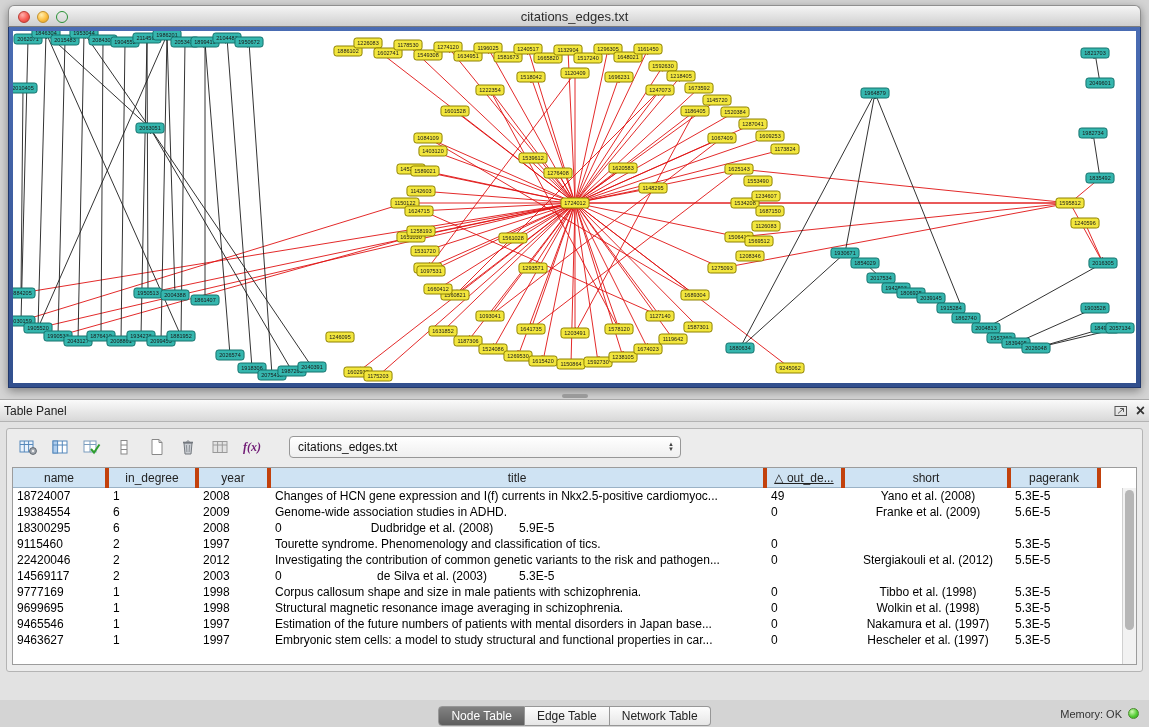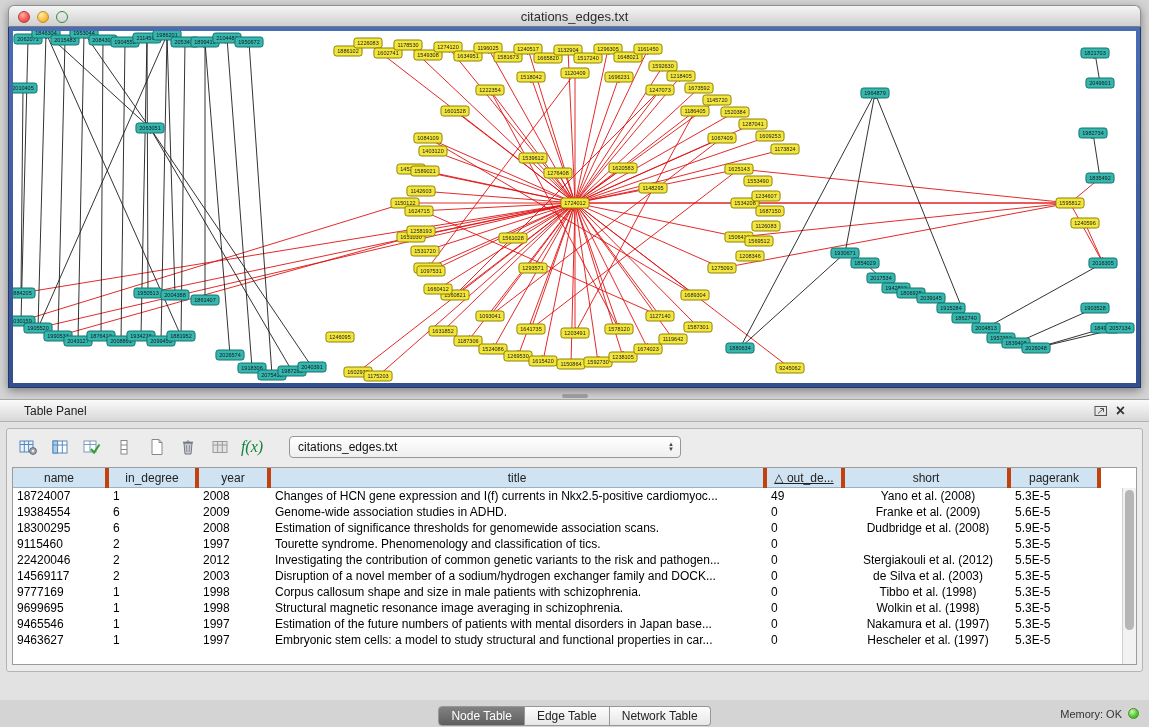--- a/index.html
+++ b/index.html
@@ -41,35 +41,35 @@
   
   .splitter { position:absolute; left:0; top:393px; width:1149px; height:6px; display:flex; justify-content:center; align-items:center; }
   .grip { width:26px; height:4px; border-radius:2px; background:#9a9a9a; }
 
   
   .table-panel {
     position:absolute; left:0; top:399px; width:1149px; height:301px;
     background:#e2e2e2; border-top:1px solid #a8a8a8;
   }
   .panel-header {
-    height:22px; padding:0 24px; display:flex; align-items:center; gap:8px;
+    height:22px; padding:0 4px; display:flex; align-items:center; gap:8px;
     background:linear-gradient(#fafafa,#d8d8d8); border-bottom:1px solid #b3b3b3;
     font-size:12px; color:#222;
   }
   .panel-header .spacer { flex:1; }
   .float-icon { display:inline-flex; cursor:default; }
   .close-icon { font-size:16px; font-weight:bold; color:#333; line-height:14px; cursor:default; }
 
   .panel-inner {
     position:absolute; left:6px; right:6px; top:28px; height:244px;
     background:#ececec; border:1px solid #b4b4b4; border-radius:3px;
   }
   .toolbar { height:36px; display:flex; align-items:center; padding:0 10px; gap:10px; }
   .tool-btn { display:inline-flex; align-items:center; justify-content:center; width:22px; height:22px; }
-  .fx { font-family:"Liberation Serif", serif; font-style:italic; font-size:16px; color:#15803d; }
+  .fx { font-family:"Liberation Serif", serif; font-style:italic; font-size:12px; color:#701a75;font-weight:bold; }
   .combo {
     margin-left:16px; width:392px; height:22px;
     border:1px solid #979797; border-radius:4px;
     background:linear-gradient(#ffffff,#efefef);
     display:flex; align-items:center; padding:0 4px 0 8px;
     font-size:12px; color:#111;
   }
   .combo .combo-label { flex:1; }
   .combo-arrows { display:flex; flex-direction:column; align-items:center; line-height:5px; font-size:6px; color:#444; padding-right:2px; }
 
@@ -951,21 +951,20 @@
             <div class="tcell" style="width: 72px; text-align: left;">2009</div>
             <div class="tcell" style="width: 496px; text-align: left;">Genome-wide association studies in ADHD.</div>
             <div class="tcell" style="width: 78px; text-align: left;">0</div>
             <div class="tcell" style="width: 166px; text-align: center;">Franke et al. (2009)</div>
             <div class="tcell" style="width: 90px; text-align: left;">5.6E-5</div>
           </div>
           <div class="trow">
             <div class="tcell" style="width: 96px; text-align: left;">18300295</div>
             <div class="tcell" style="width: 90px; text-align: left;">6</div>
             <div class="tcell" style="width: 72px; text-align: left;">2008</div>
-            <div class="tcell" style="width: 496px; text-align: left;">Estimation of significance thresholds for genomewide association scans.</div>
             <div class="tcell" style="width: 78px; text-align: left;">0</div>
             <div class="tcell" style="width: 166px; text-align: center;">Dudbridge et al. (2008)</div>
             <div class="tcell" style="width: 90px; text-align: left;">5.9E-5</div>
           </div>
           <div class="trow">
             <div class="tcell" style="width: 96px; text-align: left;">9115460</div>
             <div class="tcell" style="width: 90px; text-align: left;">2</div>
             <div class="tcell" style="width: 72px; text-align: left;">1997</div>
             <div class="tcell" style="width: 496px; text-align: left;">Tourette syndrome. Phenomenology and classification of tics.</div>
             <div class="tcell" style="width: 78px; text-align: left;">0</div>
@@ -978,21 +977,20 @@
             <div class="tcell" style="width: 72px; text-align: left;">2012</div>
             <div class="tcell" style="width: 496px; text-align: left;">Investigating the contribution of common genetic variants to the risk and pathogen...</div>
             <div class="tcell" style="width: 78px; text-align: left;">0</div>
             <div class="tcell" style="width: 166px; text-align: center;">Stergiakouli et al. (2012)</div>
             <div class="tcell" style="width: 90px; text-align: left;">5.5E-5</div>
           </div>
           <div class="trow">
             <div class="tcell" style="width: 96px; text-align: left;">14569117</div>
             <div class="tcell" style="width: 90px; text-align: left;">2</div>
             <div class="tcell" style="width: 72px; text-align: left;">2003</div>
-            <div class="tcell" style="width: 496px; text-align: left;">Disruption of a novel member of a sodium/hydrogen exchanger family and DOCK...</div>
             <div class="tcell" style="width: 78px; text-align: left;">0</div>
             <div class="tcell" style="width: 166px; text-align: center;">de Silva et al. (2003)</div>
             <div class="tcell" style="width: 90px; text-align: left;">5.3E-5</div>
           </div>
           <div class="trow">
             <div class="tcell" style="width: 96px; text-align: left;">9777169</div>
             <div class="tcell" style="width: 90px; text-align: left;">1</div>
             <div class="tcell" style="width: 72px; text-align: left;">1998</div>
             <div class="tcell" style="width: 496px; text-align: left;">Corpus callosum shape and size in male patients with schizophrenia.</div>
             <div class="tcell" style="width: 78px; text-align: left;">0</div>

